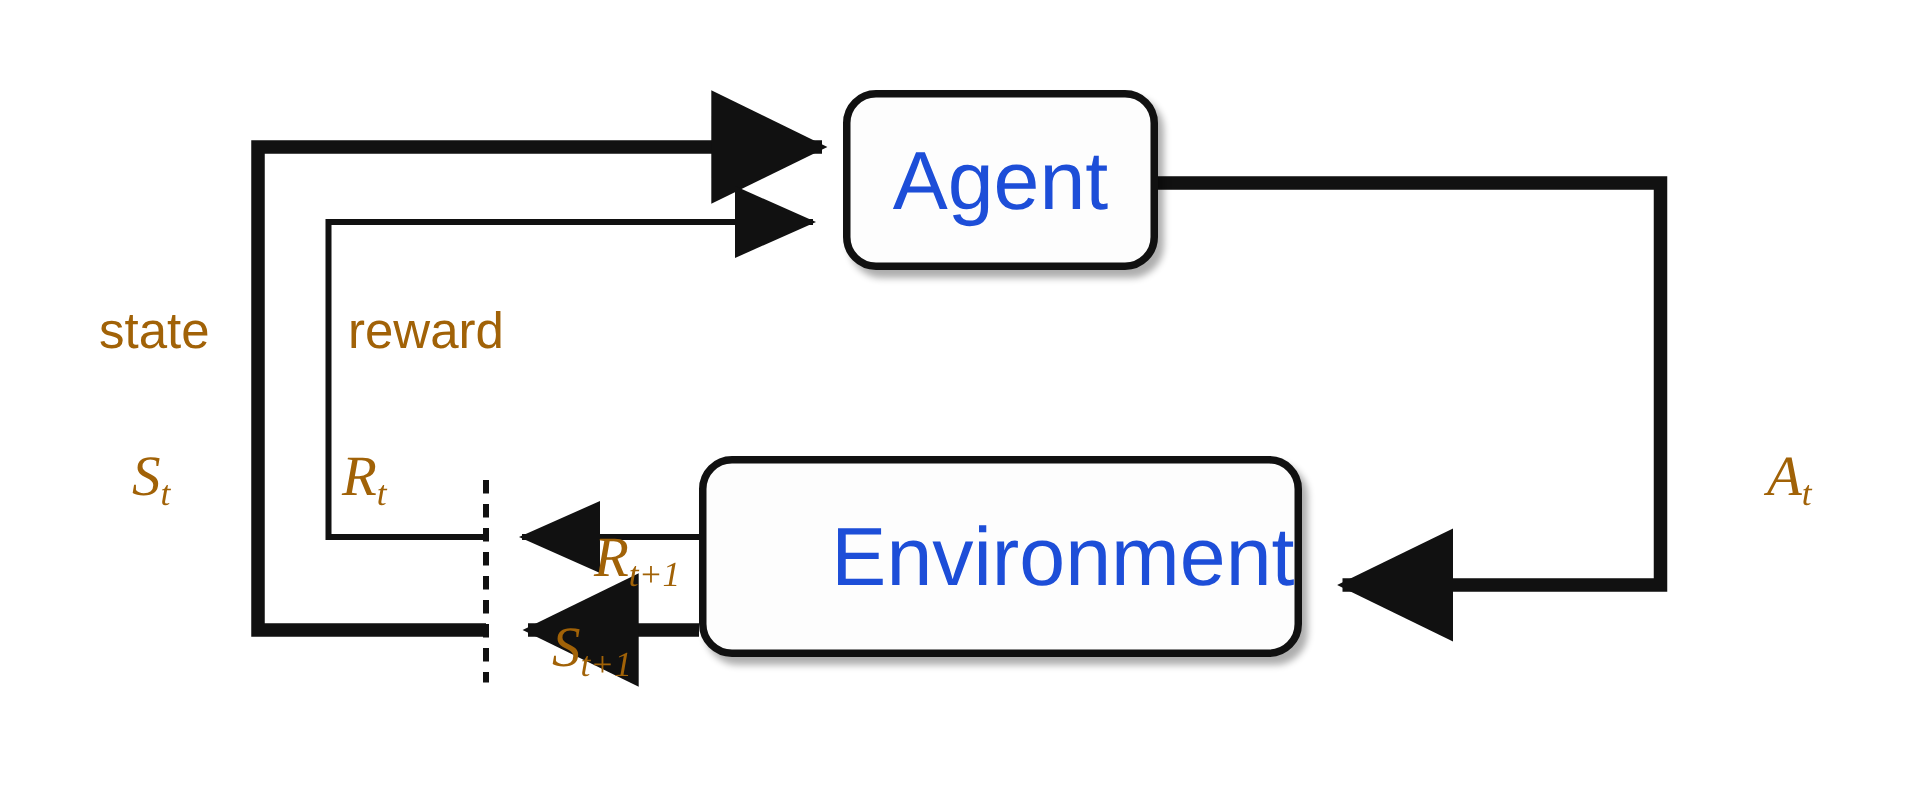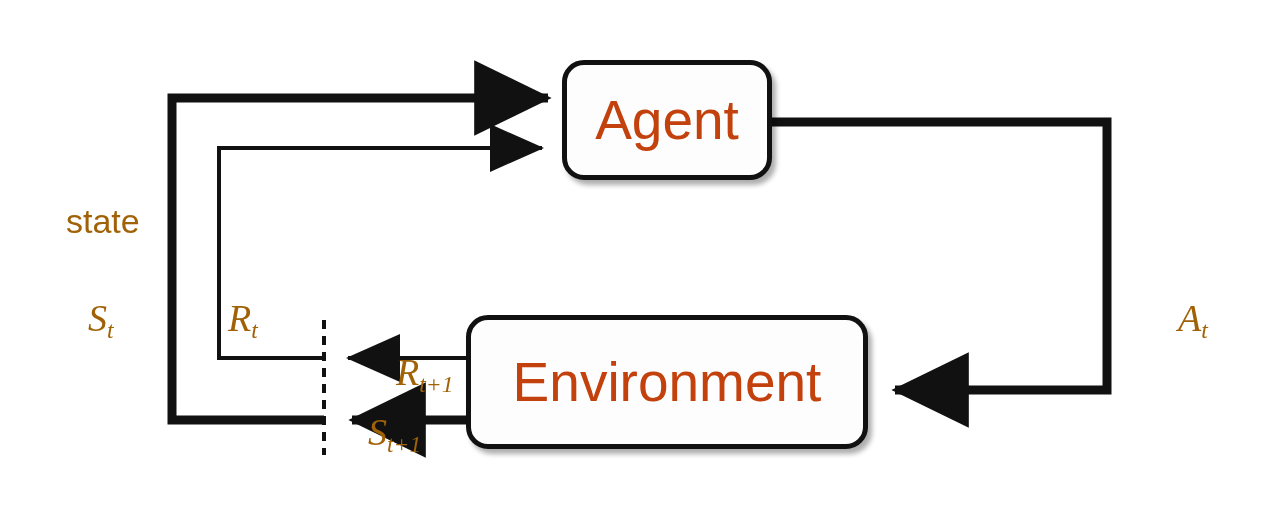--- a/index.html
+++ b/index.html
@@ -28,27 +28,27 @@
     border: 5px solid #111111;
     border-radius: 22px;
     box-shadow: 4px 5px 5px rgba(0,0,0,0.32);
     display: flex;
     align-items: center;
     justify-content: center;
     box-sizing: border-box;
   }
   .node-label {
     font-family: "Liberation Sans", sans-serif;
-    color: #c2410c;
+    color: #1d4ed8;
     line-height: 1;
     white-space: nowrap;
   }
   #agent-box { left: 562px; top: 60px; width: 210px; height: 120px; }
   #agent-box .node-label { font-size: 55px; }
-  #env-box { left: 466px; top: 315px; width: 402px; height: 134px; }
+  #env-box { left: 466px; top: 304px; width: 402px; height: 134px; justify-content: flex-end; }
   #env-box .node-label { font-size: 55px; }
 
   .edge-label {
     position: absolute;
     color: #a16207;
     white-space: nowrap;
   }
   .word {
     font-family: "Liberation Sans", sans-serif;
     font-size: 34px;
@@ -120,20 +120,21 @@
     <span class="node-label">Agent</span>
   </div>
 
   <div class="node-box" id="env-box">
     <span class="node-label">Environment</span>
   </div>
 
   <div class="edge-label word" id="label-state">state</div>
   <div class="edge-label sym" id="label-state-sym"><span>S</span><sub><span>t</span></sub></div>
 
+  <div class="edge-label word" id="label-reward">reward</div>
   <div class="edge-label sym" id="label-reward-sym"><span>R</span><sub><span>t</span></sub></div>
 
   <div class="edge-label sym" id="label-action-sym"><span>A</span><sub><span>t</span></sub></div>
 
   <div class="edge-label sym" id="label-r-next"><span>R</span><sub><span>t+1</span></sub></div>
 
   <div class="edge-label sym" id="label-s-next"><span>S</span><sub><span>t+1</span></sub></div>
 
 </div>
 

